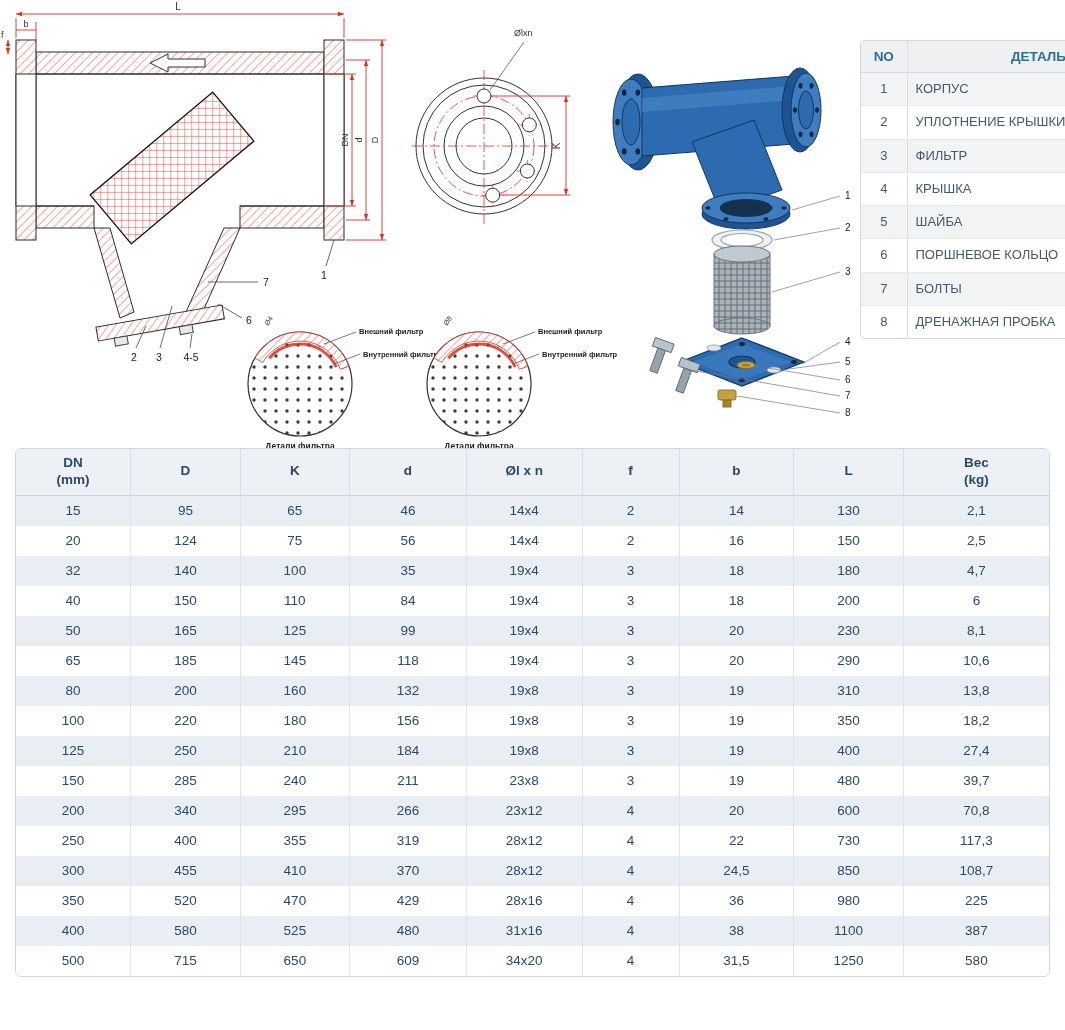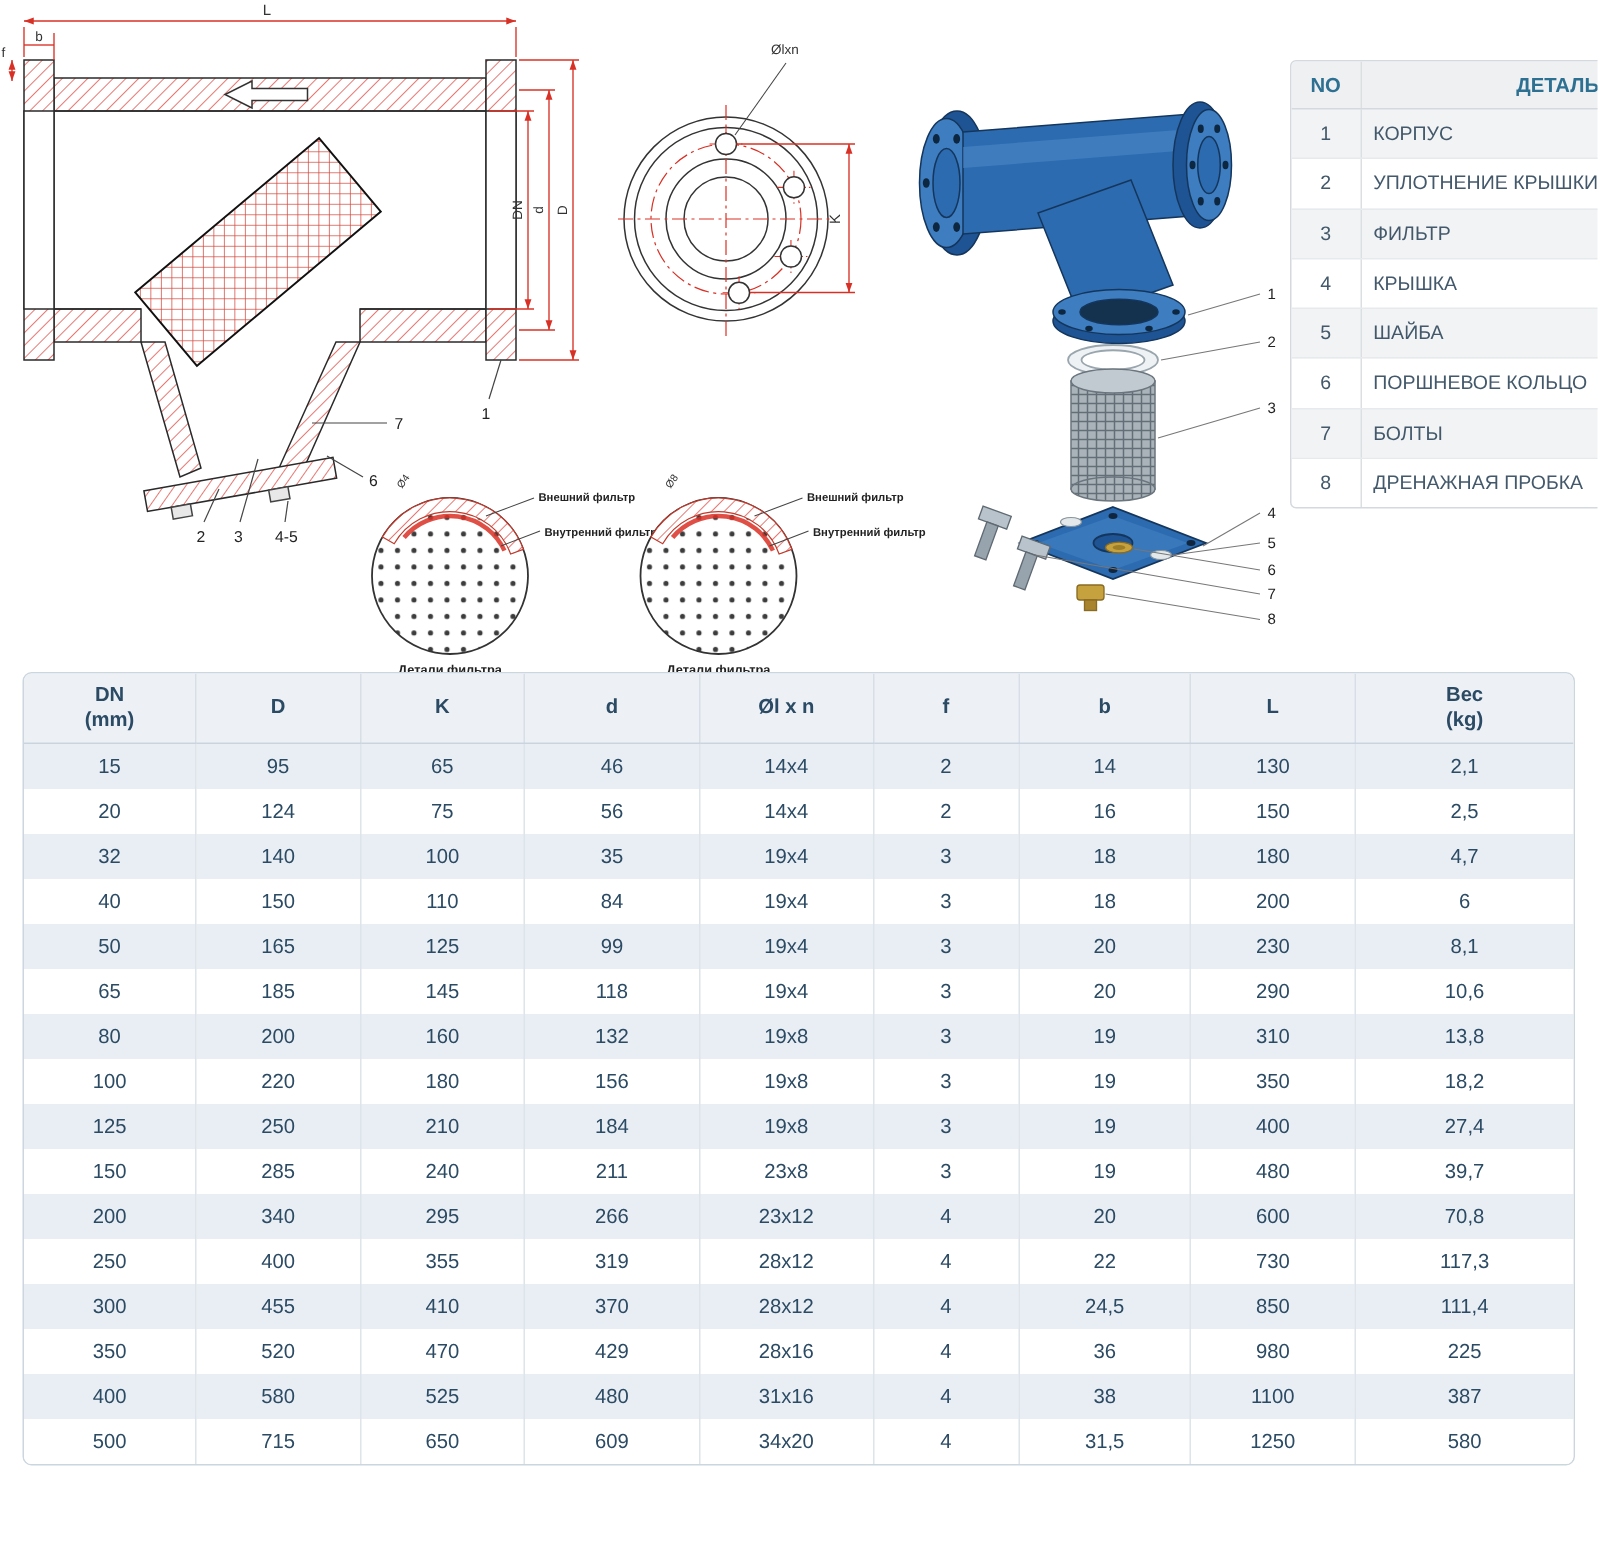--- a/index.html
+++ b/index.html
@@ -527,21 +527,21 @@
         </tr>
         <tr>
           <td>300</td>
           <td>455</td>
           <td>410</td>
           <td>370</td>
           <td>28x12</td>
           <td>4</td>
           <td>24,5</td>
           <td>850</td>
-          <td>111,4</td>
+          <td>108,7</td>
         </tr>
         <tr>
           <td>350</td>
           <td>520</td>
           <td>470</td>
           <td>429</td>
           <td>28x16</td>
           <td>4</td>
           <td>36</td>
           <td>980</td>

